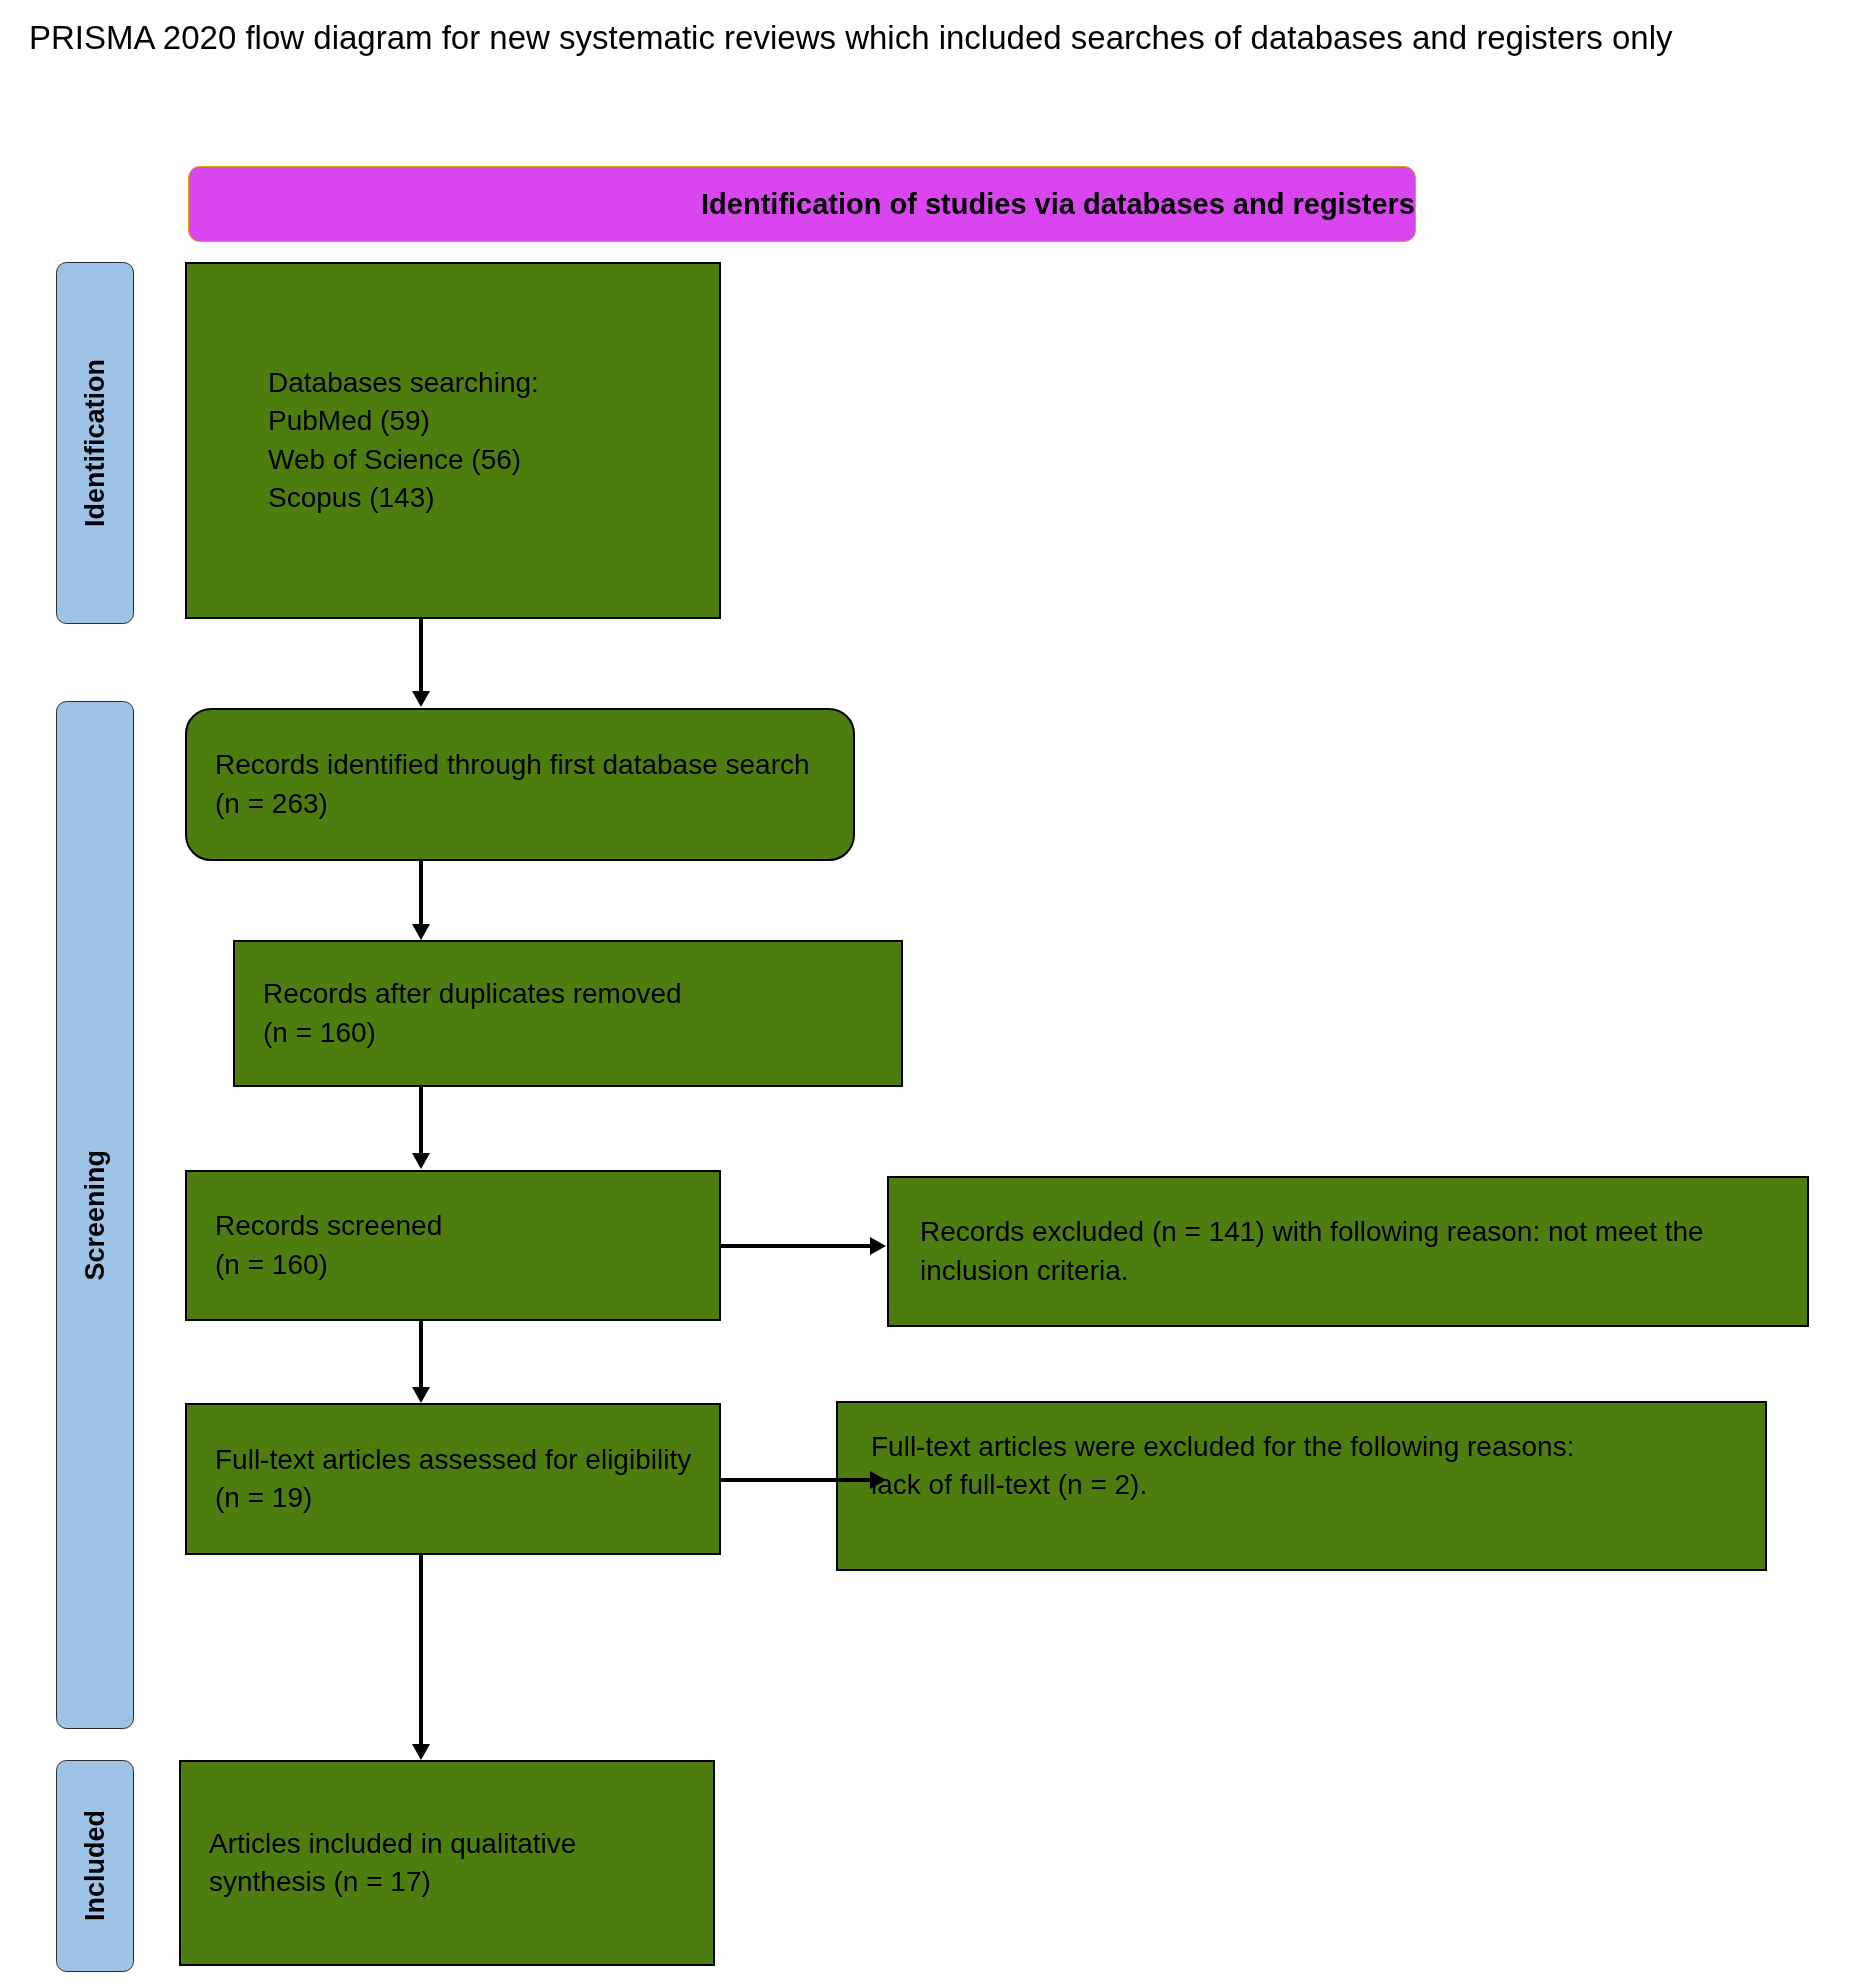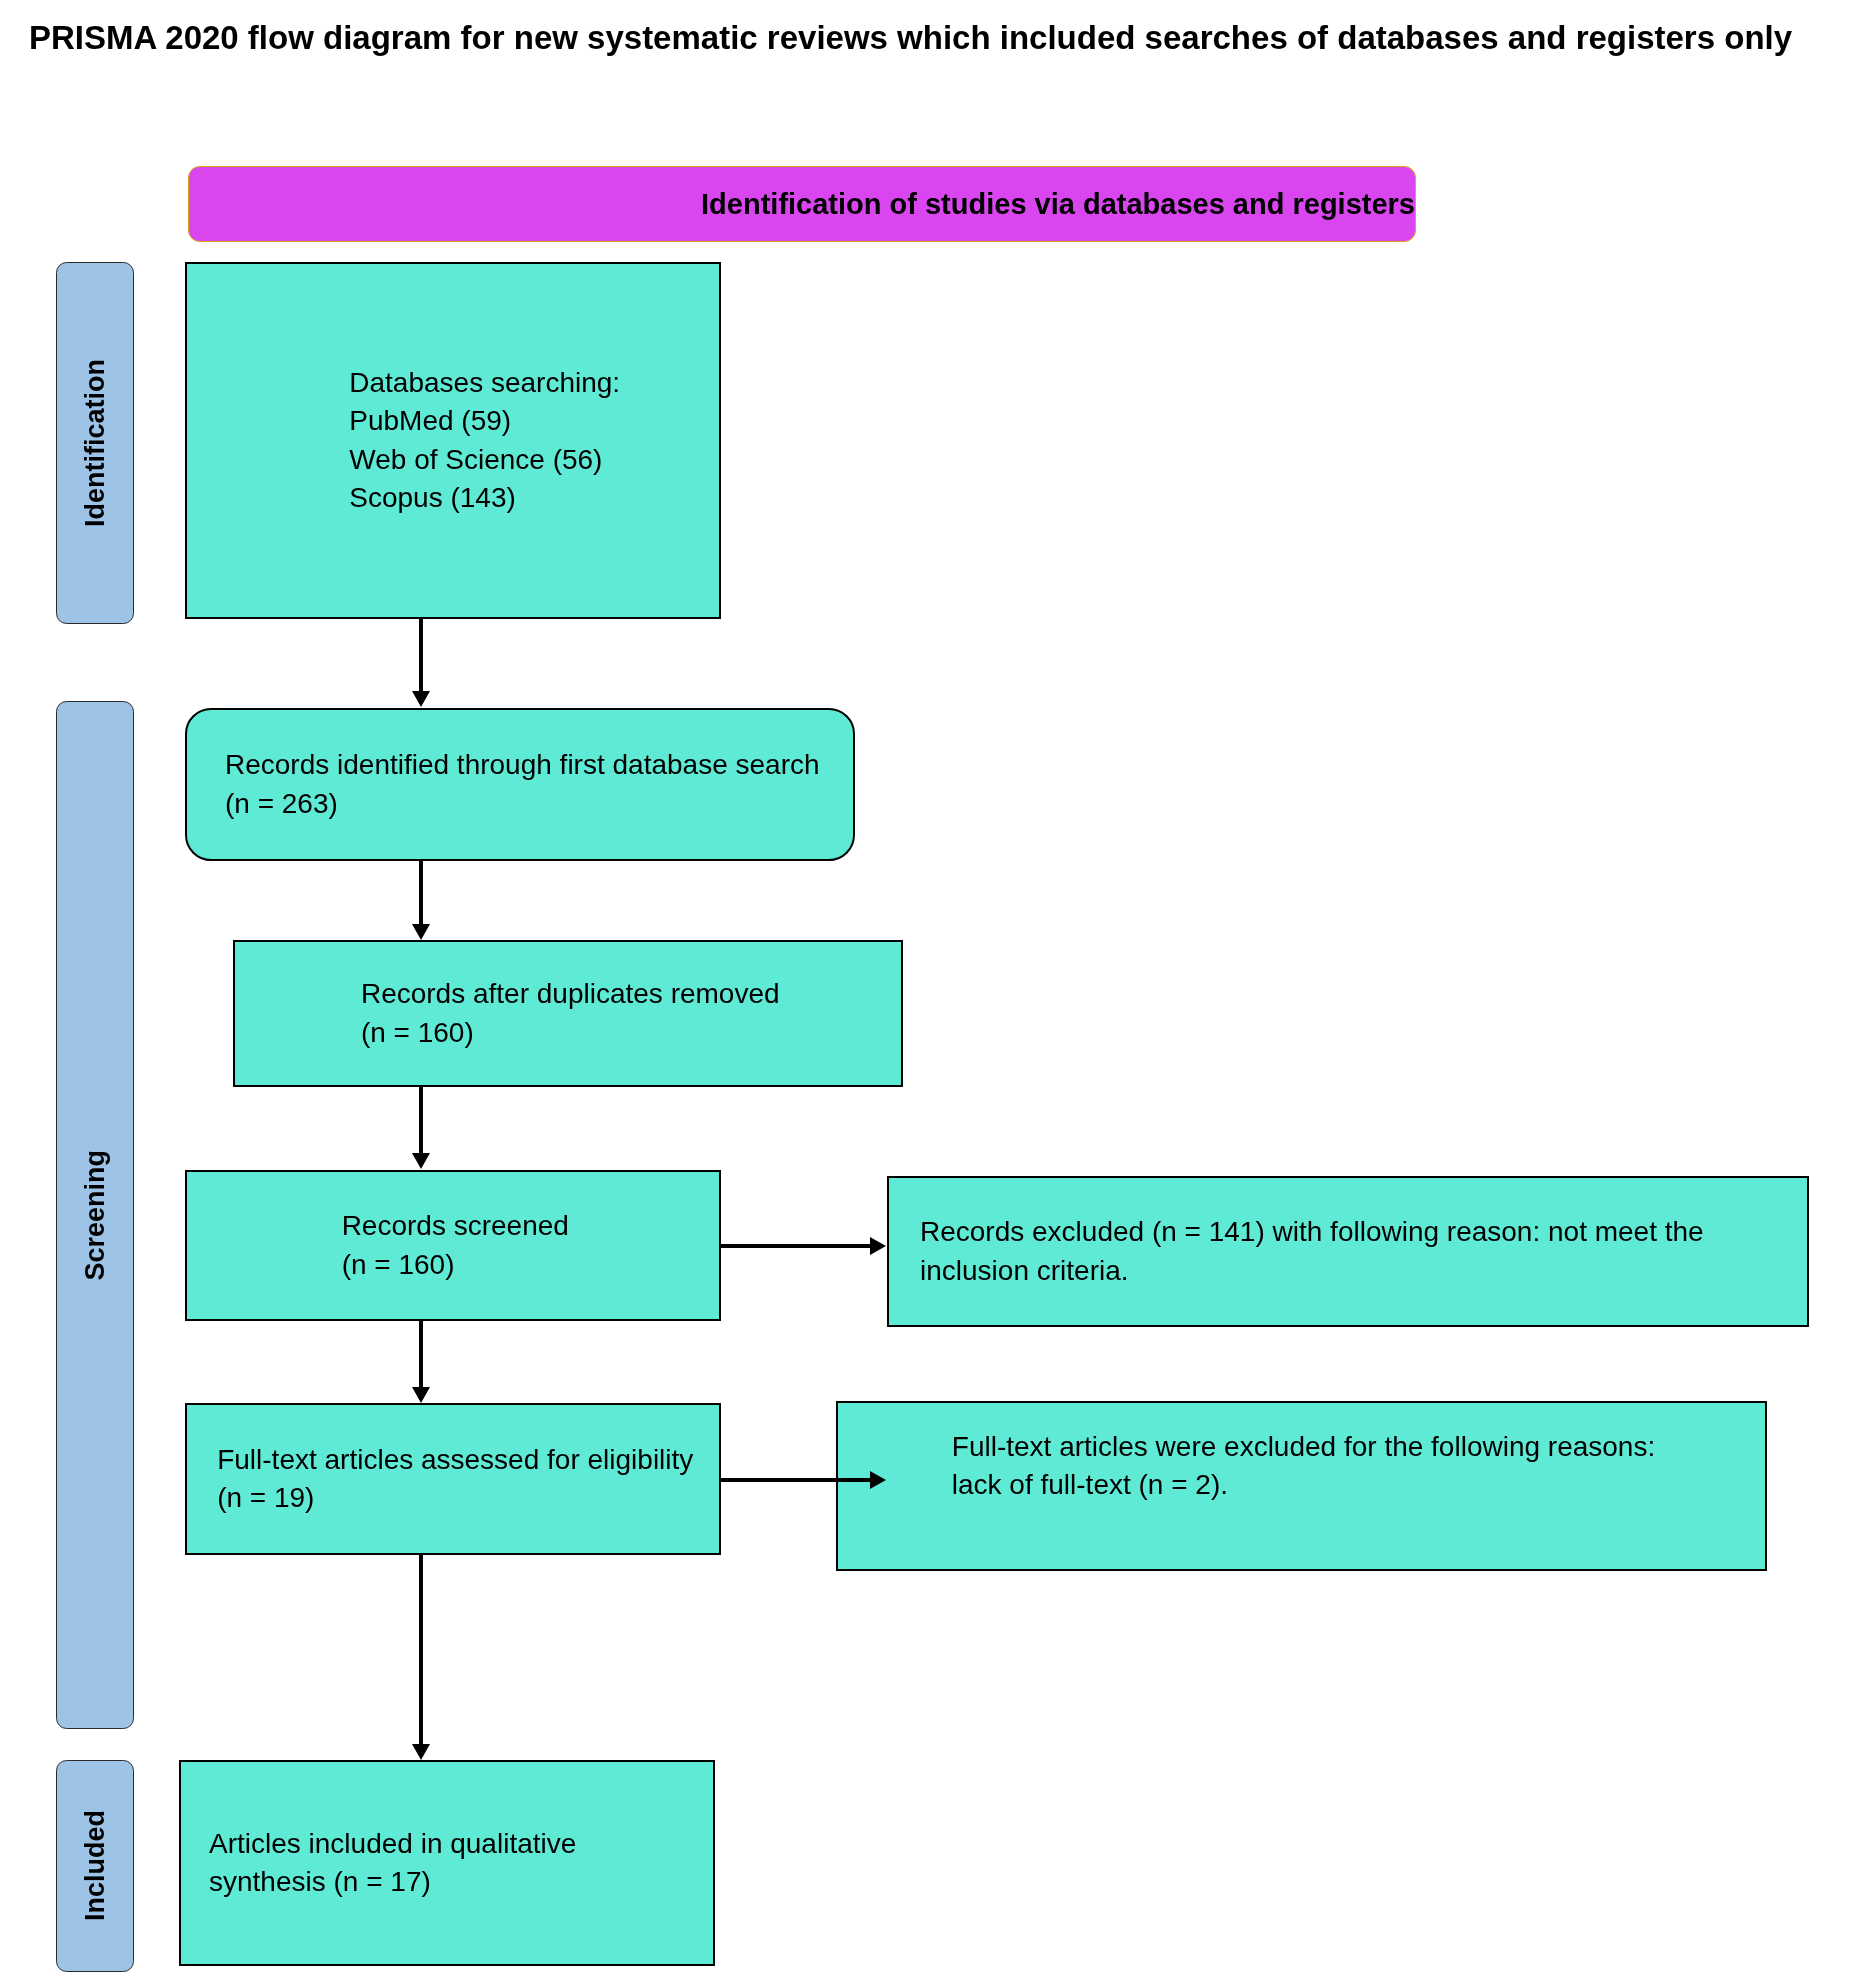--- a/index.html
+++ b/index.html
@@ -12,21 +12,21 @@
     color: #000;
     overflow: hidden;
   }
 
   .title {
     position: absolute;
     left: 29px;
     top: 19px;
     margin: 0;
     font-size: 33px;
-    font-weight: bold;
+    font-weight: normal;
     white-space: nowrap;
   }
 
   .banner {
     position: absolute;
     left: 188px;
     top: 166px;
     width: 1228px;
     height: 76px;
     background: #d946ef;
@@ -58,26 +58,25 @@
     font-weight: bold;
     font-size: 27px;
     white-space: nowrap;
   }
   #stage-identification { top: 262px;  height: 362px; }
   #stage-screening      { top: 701px; height: 1028px; }
   #stage-included       { top: 1760px; height: 212px; }
 
   .box {
     position: absolute;
-    background: #5eead4;
+    background: #4d7c0f;
     border: 2.9px solid #000;
     box-sizing: border-box;
     display: flex;
     align-items: center;
-    justify-content: center;
   }
   .box .box-text {
     white-space: pre-line;
     font-size: 28px;
     line-height: 1.36;
   }
 
   #box-databases         { left: 185px;  top: 262px;  width: 536px;  height: 357px; padding-left: 81px; padding-right: 17.6px; }
   #box-identified        { left: 185px;  top: 708px; width: 670px; height: 153px; padding-left: 28px;  padding-right: 23.5px; border-radius: 26px; }
   #box-duplicates        { left: 185px;  top: 940px; width: 670px; height: 147px; padding-left: 28px;  padding-right: 23.5px; margin-left: 48px; }

